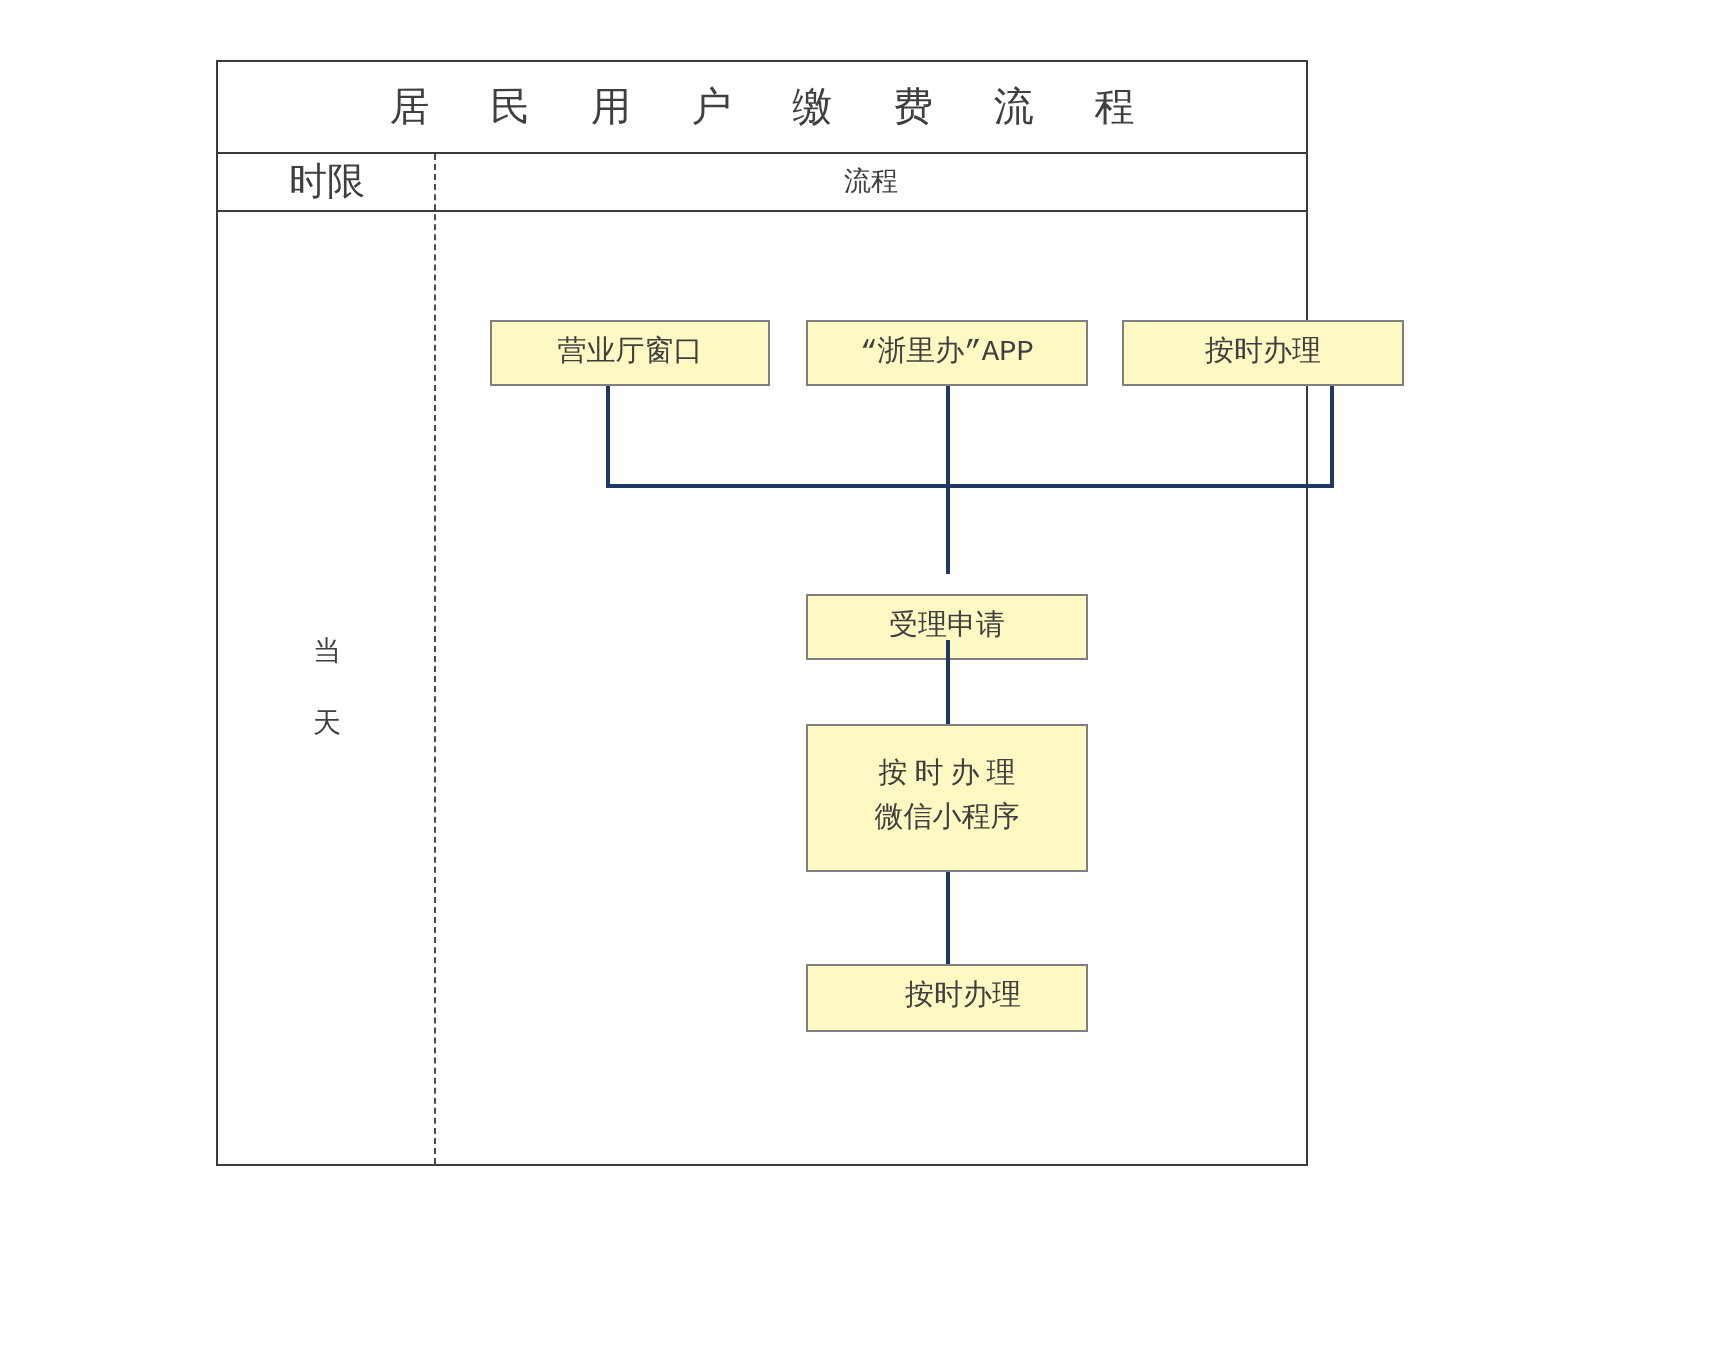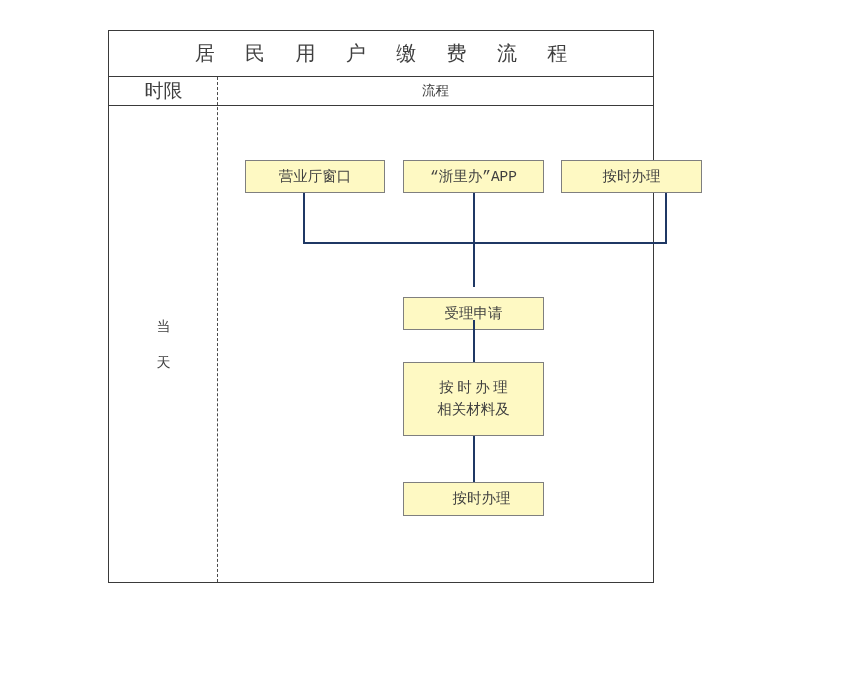--- a/index.html
+++ b/index.html
@@ -197,21 +197,21 @@
 <div class="node" id="node-wechat">
   <span class="ln">按时办理</span>
 </div>
 
 <div class="node" id="node-accept">
   <span class="ln">受理申请</span>
 </div>
 
 <div class="node" id="node-review">
   <span class="ln spaced">按时办理</span>
-  <span class="ln">相关材料及</span>
+  <span class="ln">微信小程序</span>
 </div>
 
 <div class="node" id="node-handle">
   <span class="ln">按时办理</span>
 </div>
 
 <div class="conn v" id="conn-hall-down"></div>
 <div class="conn v" id="conn-app-down"></div>
 <div class="conn v" id="conn-wechat-down"></div>
 <div class="conn h" id="conn-bus"></div>

